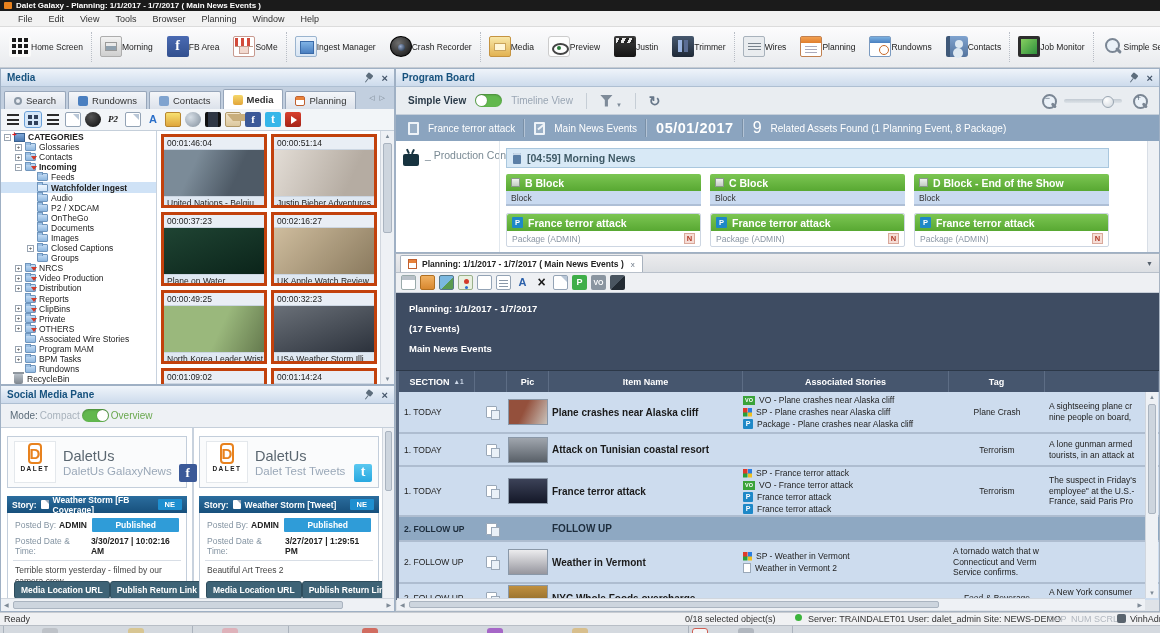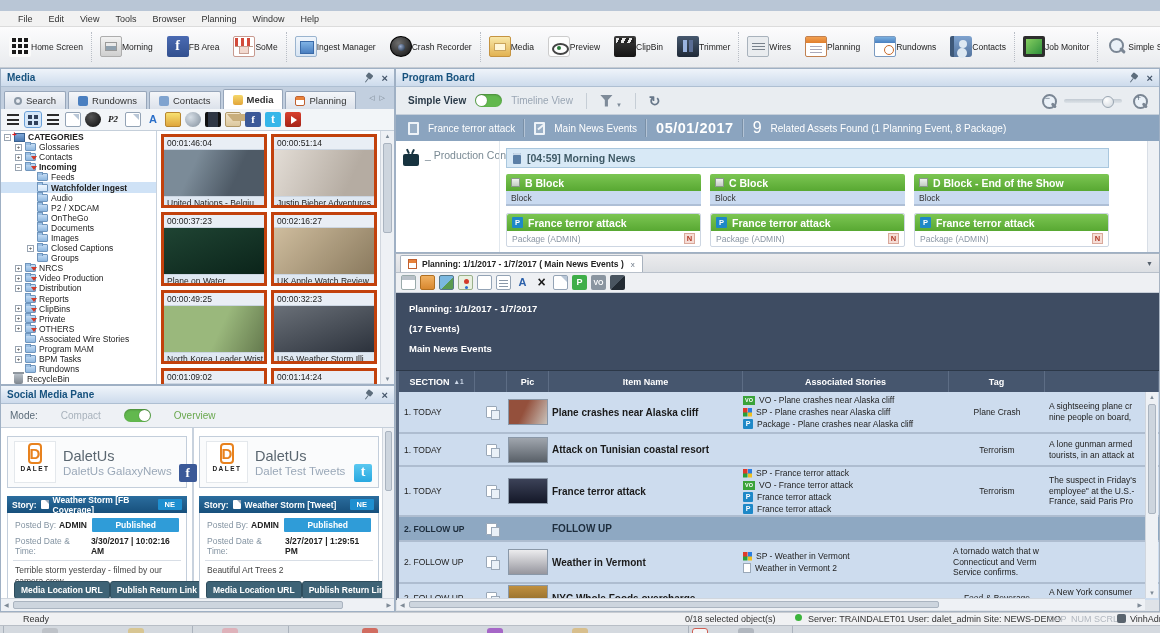--- a/index.html
+++ b/index.html
@@ -129,21 +129,21 @@
   .img4{background:linear-gradient(135deg,#cfbd9e,#8a7a5e)}
   .img5{background:linear-gradient(115deg,#9ab87c 55%,#657a4e)}
   .img6{background:linear-gradient(160deg,#6a7078,#2c323c)}
   .img7{background:linear-gradient(#8a8f96,#5e646c)}
   .img8{background:linear-gradient(#9aa0a8,#6a7078)}
   .vscroll{position:absolute;right:0;top:0;bottom:0;width:14px;background:#eef1f5;border-left:1px solid #d0d6de}
   .vscroll .arr{position:absolute;left:0;right:0;text-align:center;font-size:6px;color:#7e8a96}
   .vscroll .a-up{top:2px}.vscroll .a-dn{bottom:2px}
   .vthumb{position:absolute;left:2px;right:2px;background:#cdd5de;border:1px solid #aab4c0;border-radius:2px}
   
-  .sp-mode{height:24px;display:flex;align-items:center;gap:23px;background:#eef1f5;border-bottom:1px solid #c5cfda;font-size:10px;padding:0 9px;color:#5a6a78}
+  .sp-mode{height:24px;display:flex;align-items:center;gap:2px;background:#eef1f5;border-bottom:1px solid #c5cfda;font-size:10px;padding:0 9px;color:#5a6a78}
   .lbl-dim{color:#a8b2bc}
   .lbl-green{color:#6aa84f}
   .tog{width:27px;height:13px;border-radius:7px;background:#62b84e;position:relative;box-shadow:inset 0 1px 2px rgba(0,0,0,.25)}
   .tog::after{content:"";position:absolute;top:1px;width:11px;height:11px;border-radius:50%;background:#fff;box-shadow:0 0 1px rgba(0,0,0,.5)}
   .tog.kright::after{right:1px}
   .tog.kleft::after{left:1px}
   .sp-content{position:relative;height:172px;background:#fff;overflow:hidden}
   .spdiv{position:absolute;left:191px;top:0;bottom:0;border-left:2px solid #c8d2de}
   .card{position:absolute;top:8px;width:180px}
   .card.c1{left:6px}.card.c2{left:198px}
@@ -283,20 +283,24 @@
   .sb-ic{position:absolute;left:1117px;top:2px;width:9px;height:9px;background:#5a646e;border-radius:2px}
   .dockstrip{position:absolute;left:0;top:625px;width:1160px;height:8px;background:#d4d9df;border-top:1px solid #b8bec6;overflow:hidden}
   .blob{position:absolute;top:2px;width:16px;height:10px;border-radius:3px;opacity:.8}
   .dsep{position:absolute;top:0;bottom:0;border-left:1px solid #aab2bc}
 </style>
 </head>
 <body>
 
 <div class="screen">
 
+  <div class="titlebar">
+    <span class="appic"></span>
+    <span>Dalet Galaxy - Planning: 1/1/2017 - 1/7/2017 ( Main News Events )</span>
+  </div>
 
   <div class="menubar">
     <span class="mitem">File</span>
     <span class="mitem">Edit</span>
     <span class="mitem">View</span>
     <span class="mitem">Tools</span>
     <span class="mitem">Browser</span>
     <span class="mitem">Planning</span>
     <span class="mitem">Window</span>
     <span class="mitem">Help</span>
@@ -333,21 +337,21 @@
     <div class="tbtn">
         <span class="tbi i-media"></span>
         <span class="tbl">Media</span>
       </div>
     <div class="tbtn">
         <span class="tbi i-preview"></span>
         <span class="tbl">Preview</span>
       </div>
     <div class="tbtn">
         <span class="tbi i-clipbin"></span>
-        <span class="tbl">ClipBin</span>
+        <span class="tbl">Justin</span>
       </div>
     <div class="tbtn">
         <span class="tbi i-trimmer"></span>
         <span class="tbl">Trimmer</span>
       </div>
     <div class="tsep"></div>
     <div class="tbtn">
         <span class="tbi i-wires"></span>
         <span class="tbl">Wires</span>
       </div>
@@ -1008,21 +1012,21 @@
       <span style="position:absolute;left:0;right:0;bottom:2px;text-align:center;font-size:6px;color:#7e8a96">▼</span>
     </div>
     <div class="plh">
       <span class="arr a-l" style="position:absolute;left:3px;top:2px;font-size:6px;color:#7e8a96">◀</span>
       <div class="hthumb" style="left:12px;width:530px"></div>
       <span style="position:absolute;right:3px;top:2px;font-size:6px;color:#7e8a96">▶</span>
     </div>
   </div>
 
   <div class="statusbar">
-    <span style="left:23px">Ready</span>
+    <span style="left:4px">Ready</span>
     <span style="left:685px">0/18 selected object(s)</span>
     <span class="sdot"></span>
     <span style="left:808px">Server: TRAINDALET01 User: dalet_admin Site: NEWS-DEMO</span>
     <span class="locks" style="left:1048px">CAP</span>
     <span class="locks" style="left:1071px">NUM</span>
     <span class="locks" style="left:1094px">SCRL</span>
     <span class="sb-ic"></span>
     <span style="left:1130px">VinhAdmin</span>
   </div>
 

